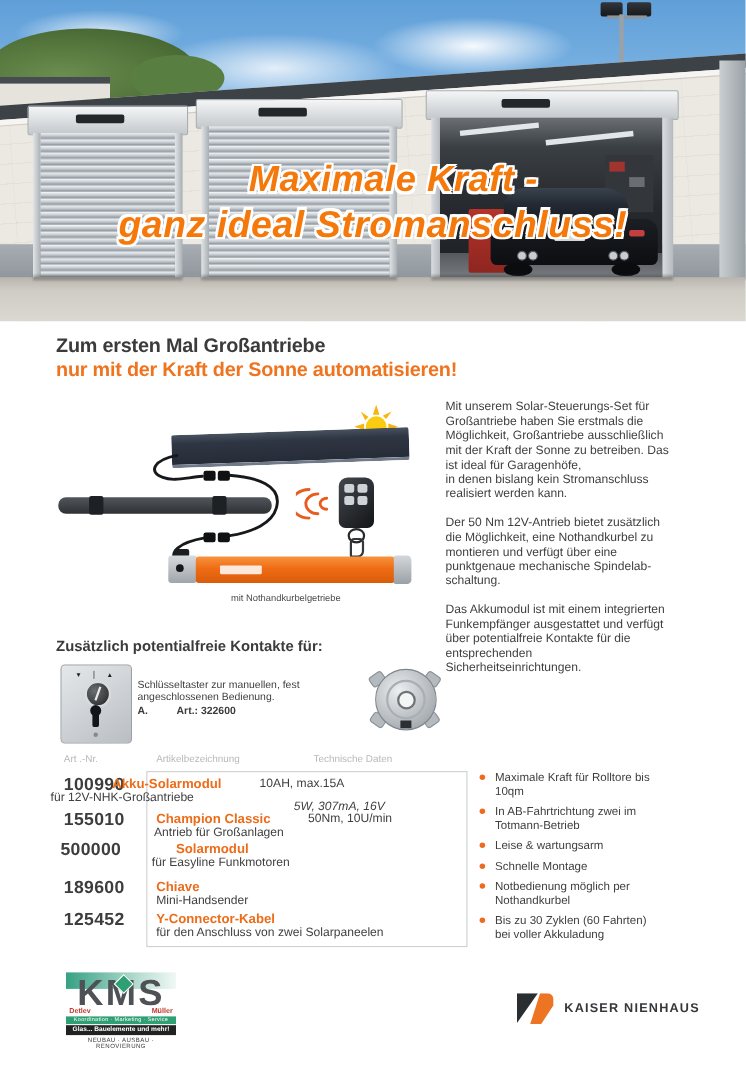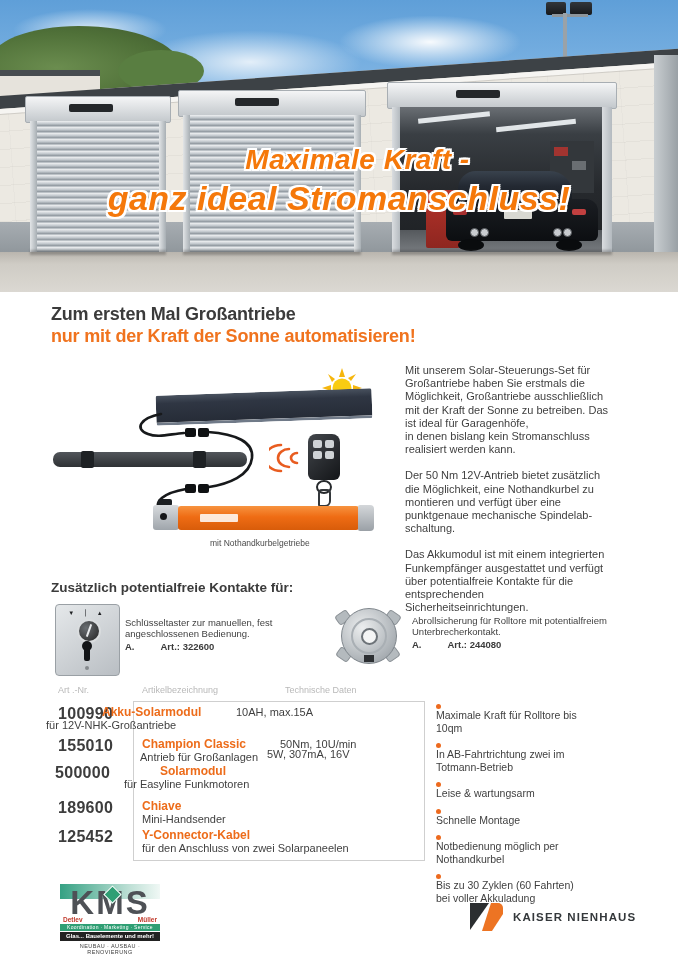--- a/index.html
+++ b/index.html
@@ -66,21 +66,21 @@
   .wheel{position:absolute;bottom:0;width:26px;height:12px;border-radius:50%;background:#0a0c0e;}
   .wheel.wl{left:12px;} .wheel.wr{right:16px;}
   .ground{position:absolute;left:0;top:252px;width:678px;height:40px;
           background:linear-gradient(180deg,#b9b5ae 0%,#cfccc5 30%,#dbd8d2 100%);}
   .dshadow{position:absolute;top:250px;height:5px;background:rgba(50,50,50,.3);filter:blur(1px);}
   .dshadow.s1{left:30px;width:136px;} .dshadow.s2{left:183px;width:178px;} .dshadow.s3{left:392px;width:220px;}
 
   .hero-text{position:absolute;left:0;right:0;top:142px;text-align:center;font-style:italic;font-weight:bold;
     color:#f5780a;line-height:1.25;letter-spacing:.5px;
     text-shadow:-2px -2px 0 #fff,2px -2px 0 #fff,-2px 2px 0 #fff,2px 2px 0 #fff,0 -2px 0 #fff,0 2px 0 #fff,-2px 0 0 #fff,2px 0 0 #fff;}
-  .hero-text .ht1{font-size:28px;padding-left:37px;} .hero-text .ht2{font-size:34px;}
+  .hero-text .ht1{font-size:33px;padding-left:37px;} .hero-text .ht2{font-size:34px;}
 
   
   .h1a{position:absolute;left:51px;top:304px;font-size:18px;font-weight:bold;color:#3b3b3b;letter-spacing:-.2px;}
   .h1b{position:absolute;left:51px;top:326px;font-size:18px;font-weight:bold;color:#f0731e;letter-spacing:-.2px;}
 
   
   .figure{position:absolute;left:50px;top:368px;width:355px;height:225px;}
   .sun{position:absolute;left:272px;top:0px;width:40px;height:40px;}
   .panel{position:absolute;left:106px;top:24px;width:216px;height:27px;transform:rotate(-2deg);
          background:linear-gradient(180deg,#49525f 0%,#2f3643 30%,#262c37 100%);
@@ -142,27 +142,27 @@
   
   .thead{position:absolute;font-size:9px;color:#b9b9b9;}
   .th1{left:58px;top:685px;} .th2{left:142px;top:685px;} .th3{left:285px;top:685px;}
   .tbox{position:absolute;left:133px;top:701px;width:290px;height:158px;border:1px solid #cfcfcf;}
   .tnr{position:absolute;font-weight:bold;font-size:16px;color:#3d3d3d;letter-spacing:.3px;}
   .tname{position:absolute;font-weight:bold;font-size:12px;color:#ed6c1a;}
   .ttech{position:absolute;font-size:11px;color:#3f3f3f;}
   .tdesc{position:absolute;font-size:11px;color:#3f3f3f;}
   .r0n{left:58px;top:705px;} .r0m{left:102px;top:705px;} .r0t{left:236px;top:706px;} .r0d{left:46px;top:719px;}
   .r1n{left:58px;top:737px;} .r1m{left:142px;top:737px;} .r1t{left:280px;top:738px;} .r1d{left:140px;top:751px;}
-  .r2n{left:55px;top:764px;} .r2m{left:133px;top:764px;margin-left:27px;} .r2t{left:267px;top:748px;} .r2d{left:124px;top:778px;}
+  .r2n{left:55px;top:764px;} .r2m{left:133px;top:764px;margin-left:27px;} .r2t{left:267px;top:727px;font-style:italic;} .r2d{left:138px;top:778px;}
   .r3n{left:58px;top:799px;} .r3m{left:142px;top:799px;} .r3d{left:142px;top:813px;}
   .r4n{left:58px;top:828px;} .r4m{left:142px;top:828px;} .r4d{left:142px;top:842px;}
 
   
   .benefits{position:absolute;left:436px;top:701px;width:215px;}
-  .bullet{display:flex;margin-bottom:6px;flex-direction:column;}
+  .bullet{display:flex;margin-bottom:6px;}
   .dot{flex:0 0 auto;width:5px;height:5px;border-radius:50%;background:#ed6a1e;margin:3px 9px 0 0;}
   .btext{font-size:10.5px;line-height:12.5px;color:#3f3f3f;white-space:pre-line;}
 
   
   .kms{position:absolute;left:60px;top:884px;width:100px;}
   .kms-band{height:15px;background:linear-gradient(90deg,#35a183,#bfe0d6 70%,#f0f8f5);}
   .kms-acr{margin-top:-13px;text-align:center;font-size:33px;line-height:1;font-weight:bold;color:#4e5156;letter-spacing:2px;}
   .kms-diamond{position:absolute;left:46px;top:4px;width:11px;height:11px;background:#2f9f74;border:1px solid #fff;transform:rotate(45deg);}
   .kms-names{display:flex;justify-content:space-between;padding:0 3px;margin-top:-3px;
              font-size:6.5px;font-weight:bold;color:#c0392b;}
@@ -346,27 +346,20 @@
   <div class="gearimg">
     <div class="lug g1"></div>
     <div class="lug g2"></div>
     <div class="lug g3"></div>
     <div class="lug g4"></div>
     <div class="gear-body"></div>
     <div class="gear-ring"></div>
     <div class="gear-hole"></div>
     <div class="gear-notch"></div>
   </div>
-  <div class="citem c2">
-    <div class="cdesc">Abrollsicherung für Rolltore mit potentialfreiem
-Unterbrecherkontakt.</div>
-    <div class="cart">
-      <span>A.</span><span class="artno">Art.: 244080</span>
-    </div>
-  </div>
 
   <span class="thead th1">Art .-Nr.</span>
   <span class="thead th2">Artikelbezeichnung</span>
   <span class="thead th3">Technische Daten</span>
   <div class="tbox"></div>
 
   <span class="tnr r0n">100990</span>
   <span class="tname r0m">Akku-Solarmodul</span>
   <span class="ttech r0t">10AH, max.15A</span>
   <span class="tdesc r0d">für 12V-NHK-Großantriebe</span>

